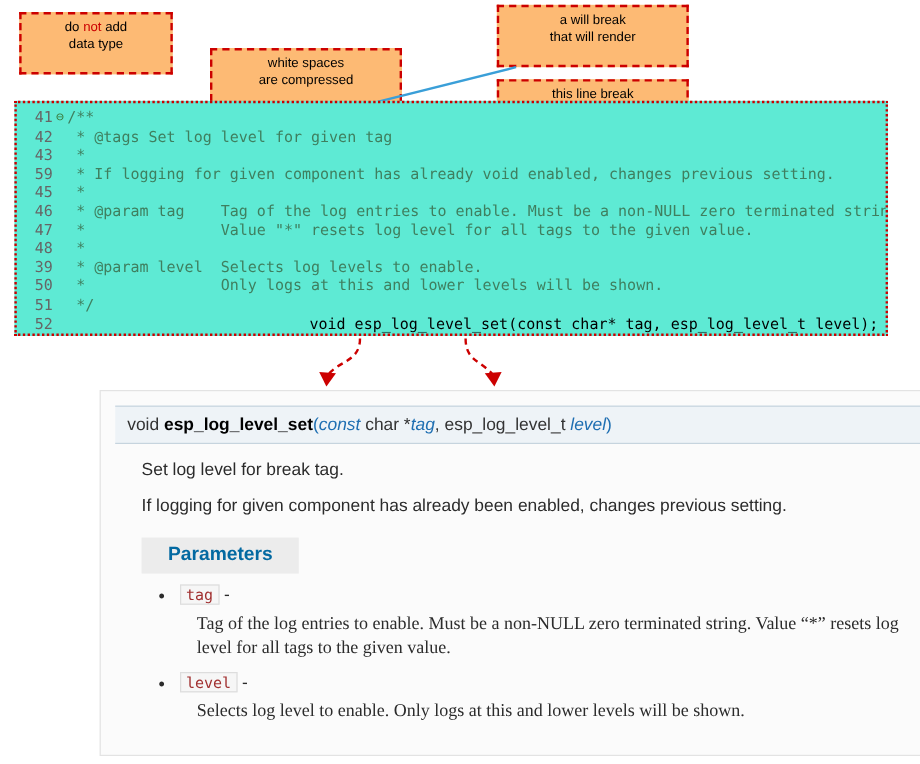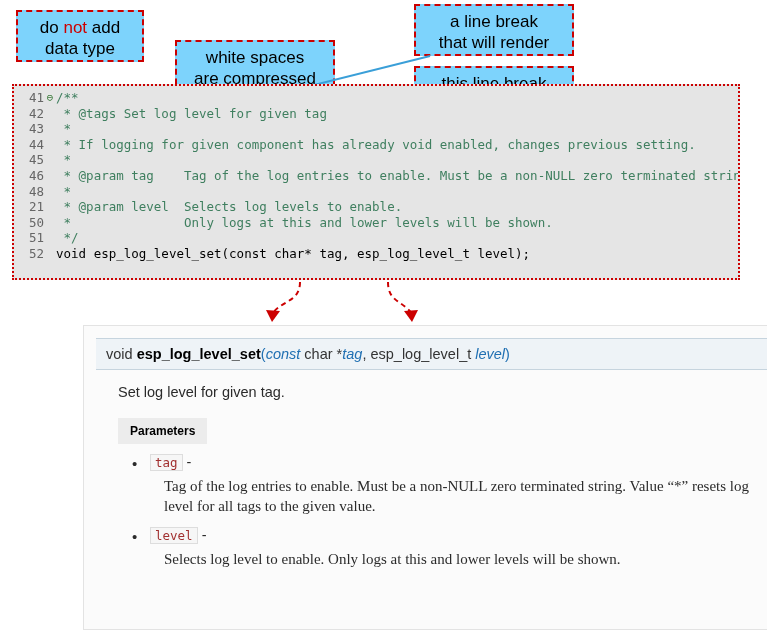--- a/index.html
+++ b/index.html
@@ -12,23 +12,23 @@
     background: #ffffff;
     font-family: "Liberation Sans", sans-serif;
     position: relative;
     overflow: hidden;
   }
 
   
   .callout {
     position: absolute;
     border: 2px dashed #cc0000;
-    background: #7dd3fc;
+    background: #fdba74;
     color: #000000;
-    font-size: 17px;
+    font-size: 11px;
     line-height: 1.25;
     text-align: center;
     padding: 5px 8px;
     box-sizing: border-box;
   }
   .callout .em {
     color: #cc0000;
   }
 
   #callout-datatype { left: 16px;  top: 10px;  width: 128px; height: 52px; }
@@ -47,21 +47,21 @@
   }
 
   
   #code-block {
     position: absolute;
     left: 12px;
     top: 84px;
     width: 728px;
     height: 196px;
     border: 2px dotted #cc0000;
-    background: #e5e5e5;
+    background: #5eead4;
     box-sizing: border-box;
     padding: 4px 6px 4px 4px;
     overflow: hidden;
   }
   .code-line {
     display: flex;
     align-items: flex-start;
     font-family: "DejaVu Sans Mono", monospace;
     font-size: 12.5px;
     line-height: 15.6px;
@@ -81,20 +81,21 @@
     text-align: center;
     color: #3a7a3a;
     font-size: 11px;
   }
   .code-text {
     flex: 1 1 auto;
     color: #3f7f5f;
   }
   .code-text.src {
     color: #000000;
+    text-align: right;
   }
 
   
   #doc-panel {
     position: absolute;
     left: 55px;
     top: 325px;
     width: 698px;
     height: 305px;
     background: #fbfbfb;
@@ -123,24 +124,24 @@
   .doc-para {
     margin: 14px 0 0 34px;
     font-size: 14.5px;
     color: #2b2b2b;
     max-width: 620px;
   }
   #doc-params-head {
     margin: 18px 0 0 34px;
     display: inline-block;
     background: #ececec;
-    padding: 6px 12px;
-    font-size: 12px;
+    padding: 6px 22px;
+    font-size: 16px;
     font-weight: bold;
-    color: #000000;
+    color: #0369a1;
   }
   .param-list {
     margin: 10px 0 0 0;
     padding: 0;
     list-style: none;
   }
   .param-item {
     margin: 10px 0 0 66px;
     position: relative;
     font-size: 14.5px;
@@ -179,21 +180,21 @@
   <span>add</span><br>
   <span>data type</span>
 </div>
 
 <div class="callout" id="callout-spaces">
   <span>white spaces</span><br>
   <span>are  compressed</span>
 </div>
 
 <div class="callout" id="callout-break-render">
-  <span>a line break</span><br>
+  <span>a will break</span><br>
   <span>that will render</span>
 </div>
 
 <div class="callout" id="callout-break-norender">
   <span>this line break</span><br>
   <span>will</span>
   <span class="em">not</span>
   <span>render</span>
 </div>
 
@@ -215,52 +216,56 @@
   <div class="code-line">
     <span class="ln">41</span><span class="fold">⊖</span><span class="code-text">/**</span>
   </div>
   <div class="code-line">
     <span class="ln">42</span><span class="fold"></span><span class="code-text"> * @tags Set log level for given tag</span>
   </div>
   <div class="code-line">
     <span class="ln">43</span><span class="fold"></span><span class="code-text"> *</span>
   </div>
   <div class="code-line">
-    <span class="ln">44</span><span class="fold"></span><span class="code-text"> * If logging for given component has already void enabled, changes previous setting.</span>
+    <span class="ln">59</span><span class="fold"></span><span class="code-text"> * If logging for given component has already void enabled, changes previous setting.</span>
   </div>
   <div class="code-line">
     <span class="ln">45</span><span class="fold"></span><span class="code-text"> *</span>
   </div>
   <div class="code-line">
     <span class="ln">46</span><span class="fold"></span><span class="code-text"> * @param tag    Tag of the log entries to enable. Must be a non-NULL zero terminated string.</span>
   </div>
   <div class="code-line">
+    <span class="ln">47</span><span class="fold"></span><span class="code-text"> *               Value "*" resets log level for all tags to the given value.</span>
+  </div>
+  <div class="code-line">
     <span class="ln">48</span><span class="fold"></span><span class="code-text"> *</span>
   </div>
   <div class="code-line">
-    <span class="ln">21</span><span class="fold"></span><span class="code-text"> * @param level  Selects log levels to enable.</span>
+    <span class="ln">39</span><span class="fold"></span><span class="code-text"> * @param level  Selects log levels to enable.</span>
   </div>
   <div class="code-line">
     <span class="ln">50</span><span class="fold"></span><span class="code-text"> *               Only logs at this and lower levels will be shown.</span>
   </div>
   <div class="code-line">
     <span class="ln">51</span><span class="fold"></span><span class="code-text"> */</span>
   </div>
   <div class="code-line">
     <span class="ln">52</span><span class="fold"></span><span class="code-text src">void esp_log_level_set(const char* tag, esp_log_level_t level);</span>
   </div>
 </div>
 
 <div id="doc-panel">
 
   <div id="doc-signature">
     <span class="plain">void </span><span class="fn-name">esp_log_level_set</span><span>(</span><span class="ital">const</span><span class="plain"> char *</span><span class="ital">tag</span><span class="plain">, </span><span class="plain">esp_log_level_t </span><span class="ital">level</span><span>)</span>
   </div>
 
-  <p class="doc-para">Set log level for given tag.</p>
+  <p class="doc-para">Set log level for break tag.</p>
+  <p class="doc-para">If logging for given component has already been enabled, changes previous setting.</p>
 
   <div id="doc-params-head">Parameters</div>
 
   <ul class="param-list">
     <li class="param-item">
       <span class="bullet">•</span>
       <span class="param-code">tag</span>
       <span>-</span>
       <div class="param-desc">Tag of the log entries to enable. Must be a non-NULL zero terminated string. Value “*” resets log level for all tags to the given value.</div>
     </li>

